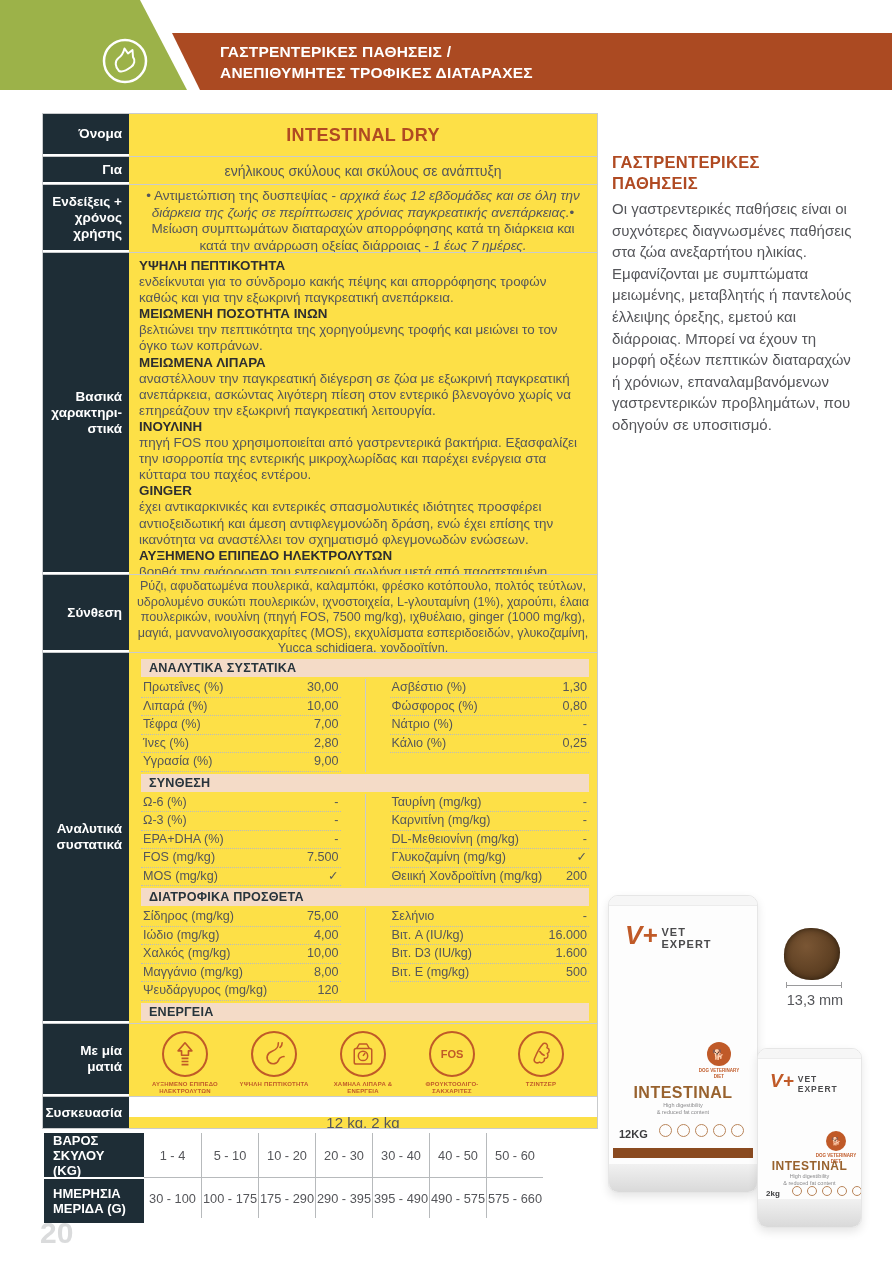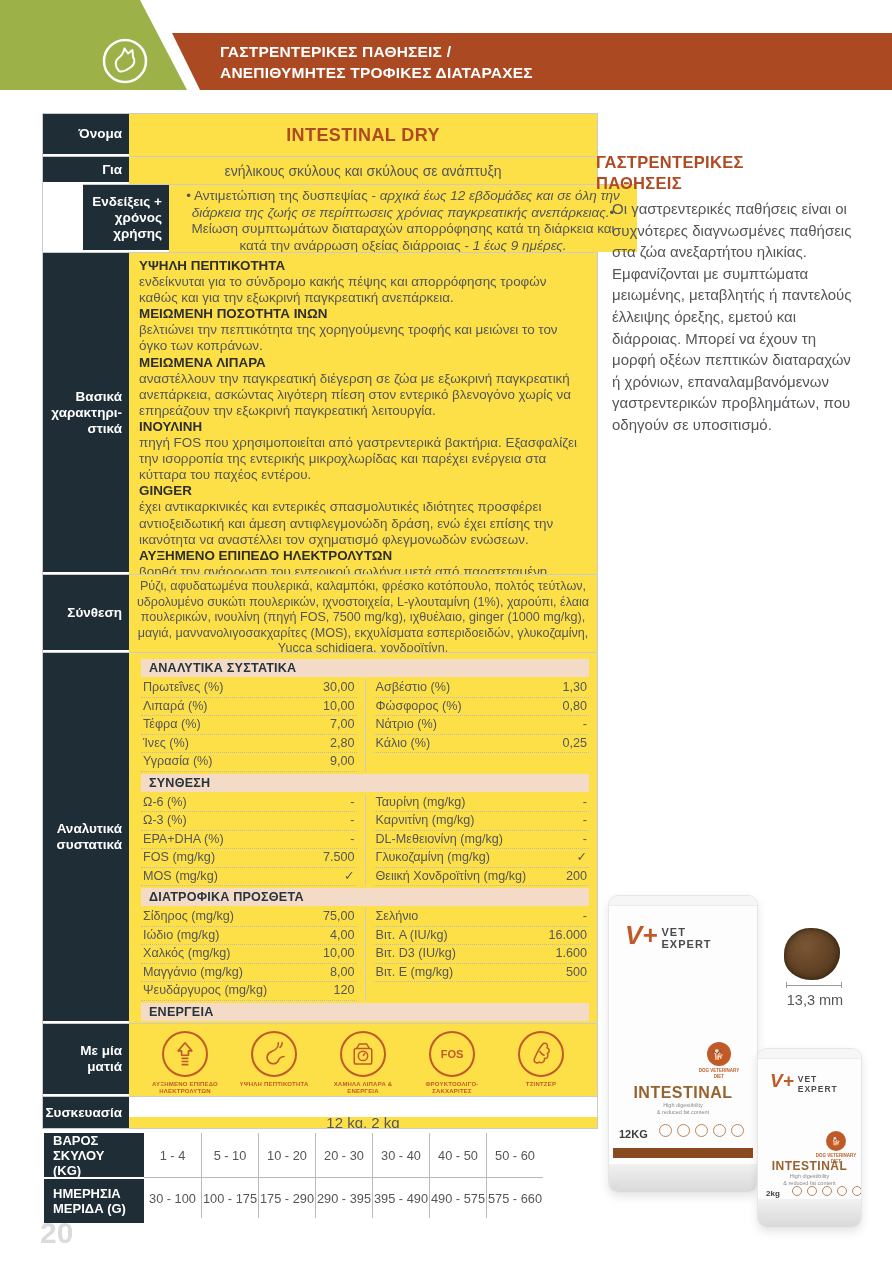--- a/index.html
+++ b/index.html
@@ -17,51 +17,51 @@
   .brown-banner .bt{padding:8px 0 0 48px;font-weight:bold;font-size:15.5px;line-height:21px;letter-spacing:.2px;}
   
   .spec{position:absolute;left:42px;top:113px;width:556px;border:1px solid #c9cbcd;background:#fff;}
   .srow{display:flex;width:100%;}
   .srow + .srow{border-top:1px solid #c9cbcd;}
   .slabel{width:86px;min-width:86px;background:#1e2d36;color:#fff;font-weight:bold;font-size:13.5px;
     line-height:16px;display:flex;align-items:center;justify-content:flex-end;text-align:right;
     padding:4px 7px;border-bottom:2px solid #fff;}
   .srow:last-child .slabel{border-bottom:none;}
   .scontent{flex:1;background:#fde047;overflow:hidden;}
-  .h-name{height:42px;} .h-for{height:28px;} .h-ind{height:68px;margin-left:40px;} .h-feat{height:322px;}
+  .h-name{height:42px;} .h-for{height:28px;} .h-ind{height:68px;} .h-feat{height:322px;}
   .h-comp{height:78px;} .h-anal{height:371px;} .h-glance{height:73px;} .h-pack{height:32px;}
   .c-name{display:flex;align-items:center;justify-content:center;font-weight:bold;font-size:18px;
     color:#b04a22;letter-spacing:.4px;}
   .c-for{display:flex;align-items:center;justify-content:center;font-size:14px;color:#55565a;}
   .c-ind{font-size:13.5px;line-height:16.5px;text-align:center;padding:3px 14px;color:#55565a;}
   .c-ind .it{font-style:italic;}
   .c-feat{padding:5px 10px 0 10px;font-size:13.4px;line-height:16.1px;color:#55565a;}
   .feat-title{font-weight:bold;color:#2e2e30;}
   .c-comp{font-size:12.6px;line-height:15.6px;text-align:center;padding:4px 3px;color:#55565a;}
   
   .c-anal{padding:4px 8px 0 12px;font-size:12.6px;}
   .sec-header{background:#f4dbc7;color:#27343c;font-weight:bold;height:18px;line-height:18px;
     padding:0 8px;margin:2px 0;font-size:12.6px;letter-spacing:.2px;}
-  .ncols{display:flex;}
+  .ncols{display:flex;gap:16px;}
   .ncol{flex:1;}
   .ndivider{width:1px;background:#c9cbcd;margin:0 8px;}
   .nrow{display:flex;justify-content:space-between;height:18.5px;line-height:17.5px;
     border-bottom:1px dotted #b9bbbd;padding:0 2px 0 2px;}
   .nrow .nval{text-align:right;}
   .energy-row{position:relative;height:18.5px;line-height:17.5px;border-bottom:1px dotted #b9bbbd;padding:0 2px;}
   .energy-row .nval{position:absolute;left:172px;top:0;}
   
   .c-glance{display:flex;justify-content:center;gap:11px;padding-top:7px;}
   .gitem{width:78px;text-align:center;}
   .gcircle{width:46px;height:46px;border:2.5px solid #c05a28;border-radius:50%;margin:0 auto;
     display:flex;align-items:center;justify-content:center;}
   .glabel{margin-top:4px;font-size:6px;line-height:7px;font-weight:bold;color:#c05a28;letter-spacing:.2px;}
   .c-pack{display:flex;align-items:center;justify-content:center;font-size:15px;color:#55565a;margin-top:20px;}
   
-  .side-head{position:absolute;left:596px;top:152px;font-weight:bold;font-size:16.5px;line-height:21px;
+  .side-head{position:absolute;left:612px;top:152px;font-weight:bold;font-size:16.5px;line-height:21px;
     color:#b04a22;letter-spacing:.3px;}
   .side-par{position:absolute;left:612px;top:198px;width:244px;font-size:15px;line-height:21.6px;color:#55565a;}
   
   .bag{position:absolute;background:#fdfdfd;border:1px solid #e6e6e6;border-radius:10px;
     box-shadow:0 4px 10px rgba(0,0,0,.10);overflow:hidden;}
   .bag-big{left:608px;top:895px;width:150px;height:298px;}
   .bag-small{left:757px;top:1048px;width:105px;height:180px;z-index:2;}
   .bag .crimp{height:10px;border-bottom:1px solid #ececec;background:#f6f6f6;}
   .logo{display:flex;align-items:flex-start;gap:4px;padding:18px 0 0 16px;}
   .bag-small .logo{padding:14px 0 0 12px;}
@@ -131,21 +131,21 @@
   <div class="srow h-name">
     <div class="slabel">Όνομα</div>
     <div class="scontent c-name">INTESTINAL DRY</div>
   </div>
   <div class="srow h-for">
     <div class="slabel">Για</div>
     <div class="scontent c-for">ενήλικους σκύλους και σκύλους σε ανάπτυξη</div>
   </div>
   <div class="srow h-ind">
     <div class="slabel">Ενδείξεις + χρόνος χρήσης</div>
-    <div class="scontent c-ind"><span>• Αντιμετώπιση της δυσπεψίας - </span><span class="it">αρχικά έως 12 εβδομάδες και σε όλη την διάρκεια της ζωής σε περίπτωσεις χρόνιας παγκρεατικής ανεπάρκειας.</span><span>• Μείωση συμπτωμάτων διαταραχών απορρόφησης κατά τη διάρκεια και κατά την ανάρρωση οξείας διάρροιας - </span><span class="it">1 έως 9 ημέρες.</span></div>
+    <div class="scontent c-ind"><span>• Αντιμετώπιση της δυσπεψίας - </span><span class="it">αρχικά έως 12 εβδομάδες και σε όλη την διάρκεια της ζωής σε περίπτωσεις χρόνιας παγκρεατικής ανεπάρκειας.</span><span>• Μείωση συμπτωμάτων διαταραχών απορρόφησης κατά τη διάρκεια και κατά την ανάρρωση οξείας διάρροιας - </span><span class="it">1 έως 7 ημέρες.</span></div>
   </div>
   <div class="srow h-feat">
     <div class="slabel">Βασικά χαρακτηρι-στικά</div>
     <div class="scontent c-feat">
         <div class="feat-title">ΥΨΗΛΗ ΠΕΠΤΙΚΟΤΗΤΑ</div>
         <div class="feat-text">ενδείκνυται για το σύνδρομο κακής πέψης και απορρόφησης τροφών καθώς και για την εξωκρινή παγκρεατική ανεπάρκεια.</div>
         <div class="feat-title">ΜΕΙΩΜΕΝΗ ΠΟΣΟΤΗΤΑ ΙΝΩΝ</div>
         <div class="feat-text">βελτιώνει την πεπτικότητα της χορηγούμενης τροφής και μειώνει το τον όγκο των κοπράνων.</div>
         <div class="feat-title">ΜΕΙΩΜΕΝΑ ΛΙΠΑΡΑ</div>
         <div class="feat-text">αναστέλλουν την παγκρεατική διέγερση σε ζώα με εξωκρινή παγκρεατική ανεπάρκεια, ασκώντας λιγότερη πίεση στον εντερικό βλενογόνο χωρίς να επηρεάζουν την εξωκρινή παγκρεατική λειτουργία.</div>

